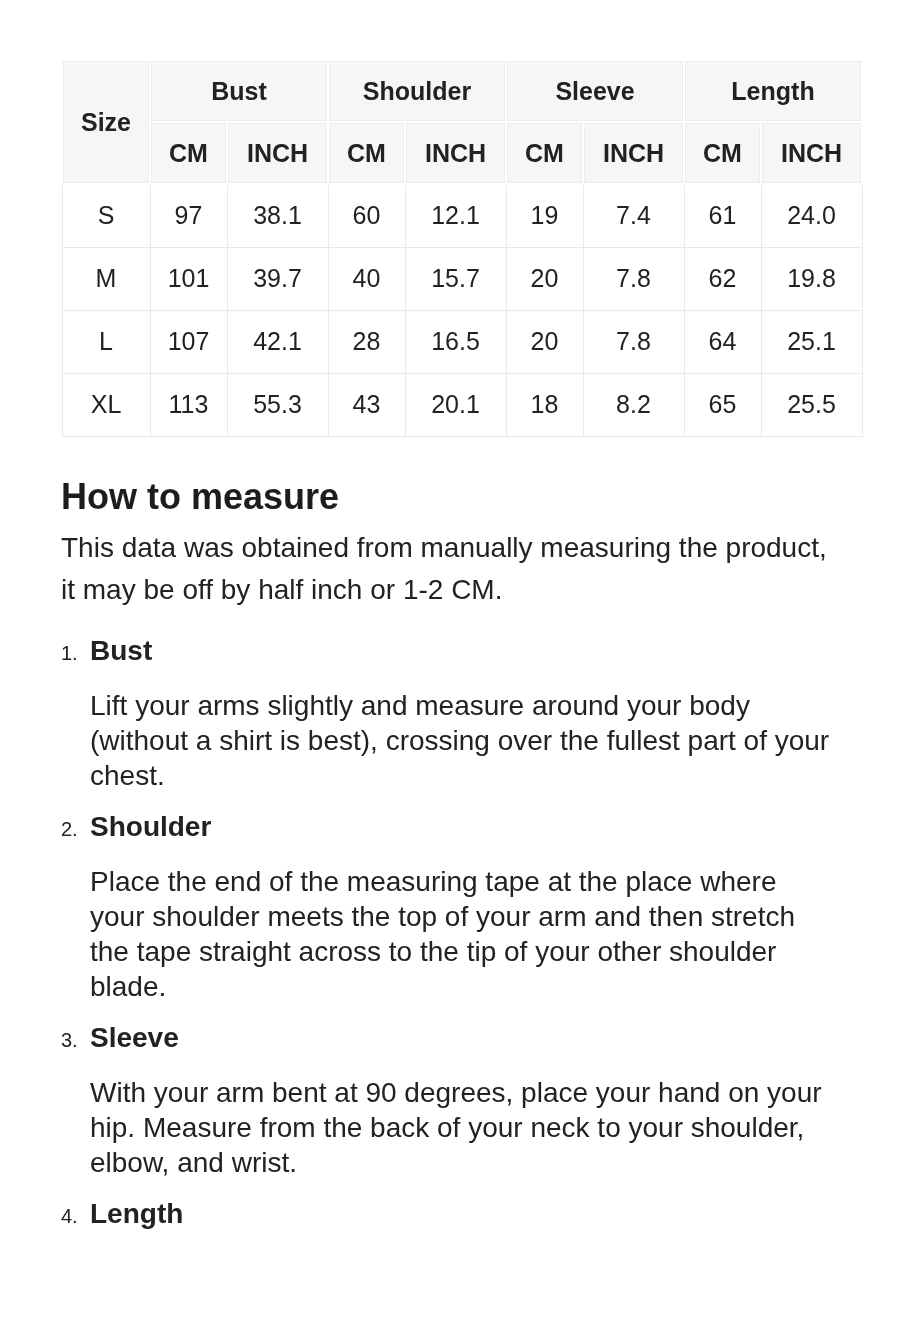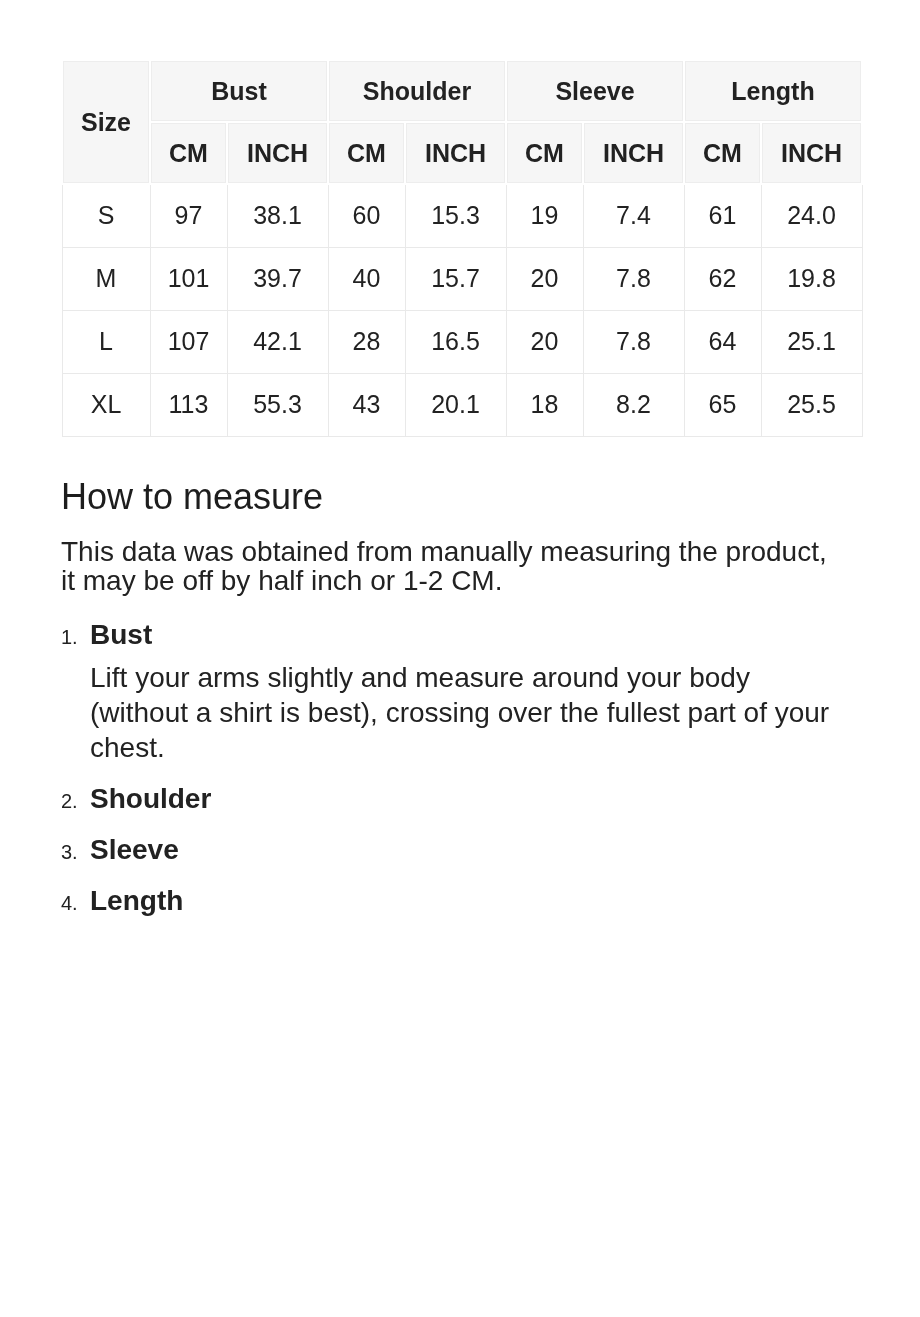--- a/index.html
+++ b/index.html
@@ -50,27 +50,27 @@
     vertical-align: middle;
     padding: 0;
     background: #ffffff;
   }
 
   
   .howto-heading {
     margin: 40px 0 0 0;
     font-size: 36px;
     line-height: 40px;
-    font-weight: 400;
+    font-weight: 700;
     color: #1d1d1d;
   }
   .howto-intro {
-    margin: 20px 0 0 0;
+    margin: 10px 0 0 0;
     font-size: 28px;
-    line-height: 29px;
+    line-height: 42px;
     white-space: pre-line;
   }
   .howto-list {
     margin-top: 22px;
   }
   .howto-item {
     position: relative;
     padding-left: 29px;
     margin-bottom: 16px;
   }
@@ -81,21 +81,21 @@
     font-size: 20px;
     line-height: 24px;
     font-weight: 400;
   }
   .howto-item-title {
     font-size: 28px;
     line-height: 35px;
     font-weight: 700;
   }
   .howto-item-desc {
-    margin-top: 8px;
+    margin-top: 20px;
     font-size: 28px;
     line-height: 35px;
     white-space: pre-line;
     max-width: 769px;
   }
 </style>
 </head>
 <body>
 
 <div class="content">
@@ -130,21 +130,21 @@
         <th>CM</th>
         <th>INCH</th>
       </tr>
     </thead>
     <tbody>
       <tr>
         <td>S</td>
         <td>97</td>
         <td>38.1</td>
         <td>60</td>
-        <td>15.3</td>
+        <td>12.1</td>
         <td>19</td>
         <td>7.4</td>
         <td>61</td>
         <td>24.0</td>
       </tr>
       <tr>
         <td>M</td>
         <td>101</td>
         <td>39.7</td>
         <td>40</td>
@@ -190,25 +190,32 @@
       <span class="howto-item-num">1.</span>
       <div class="howto-item-title">Bust</div>
       <div class="howto-item-desc">Lift your arms slightly and measure around your body
 (without a shirt is best), crossing over the fullest part of your
 chest.</div>
     </div>
 
     <div class="howto-item">
       <span class="howto-item-num">2.</span>
       <div class="howto-item-title">Shoulder</div>
+      <div class="howto-item-desc">Place the end of the measuring tape at the place where
+your shoulder meets the top of your arm and then stretch
+the tape straight across to the tip of your other shoulder
+blade.</div>
     </div>
 
     <div class="howto-item">
       <span class="howto-item-num">3.</span>
       <div class="howto-item-title">Sleeve</div>
+      <div class="howto-item-desc">With your arm bent at 90 degrees, place your hand on your
+hip. Measure from the back of your neck to your shoulder,
+elbow, and wrist.</div>
     </div>
 
     <div class="howto-item">
       <span class="howto-item-num">4.</span>
       <div class="howto-item-title">Length</div>
     </div>
 
   </div>
 </div>
 

